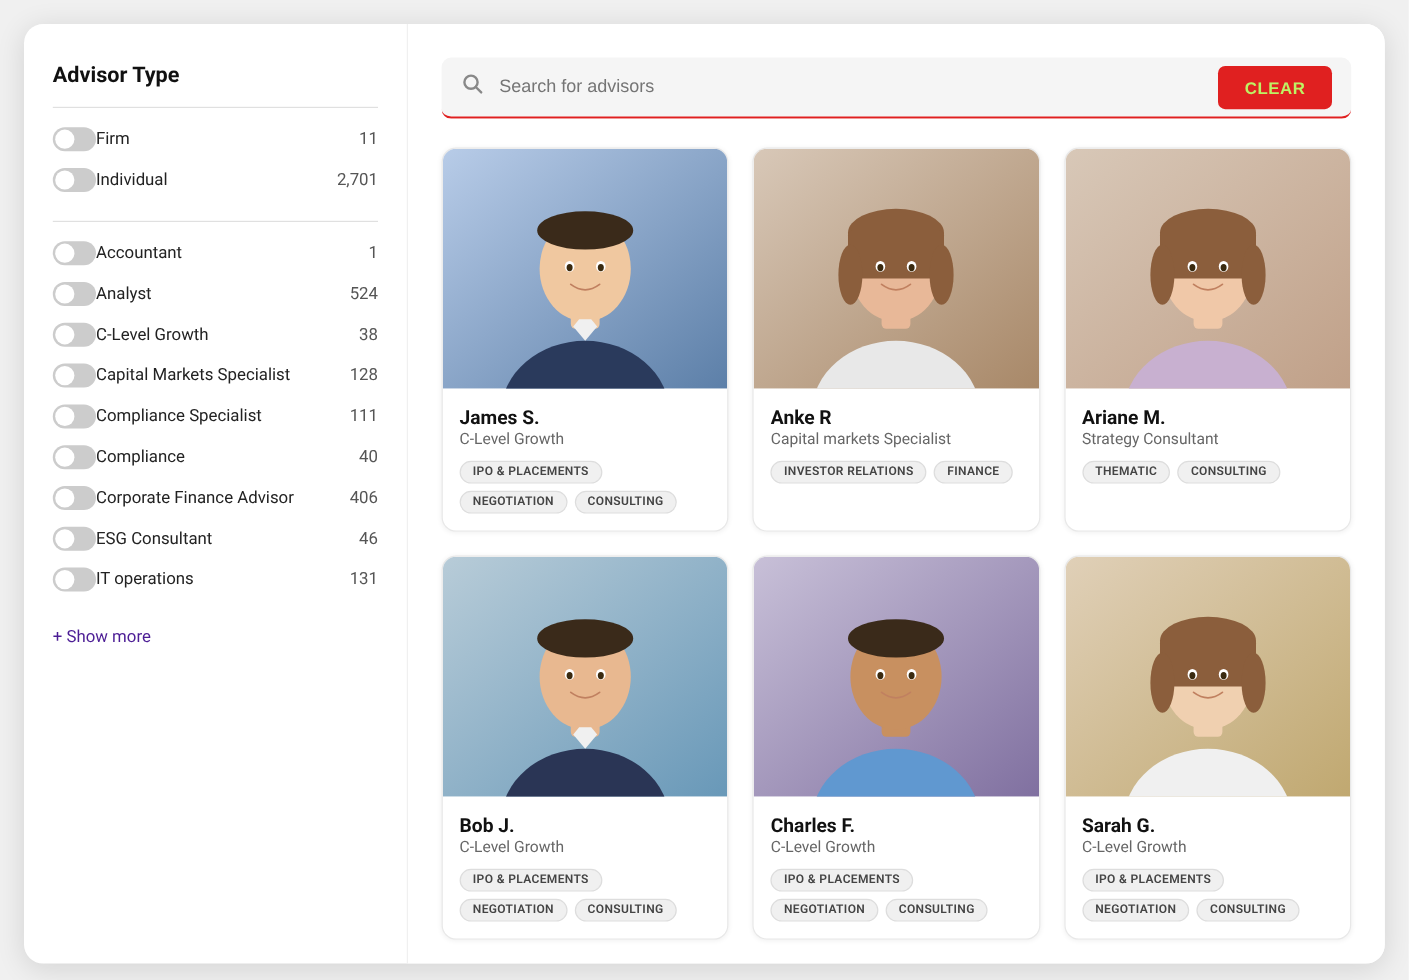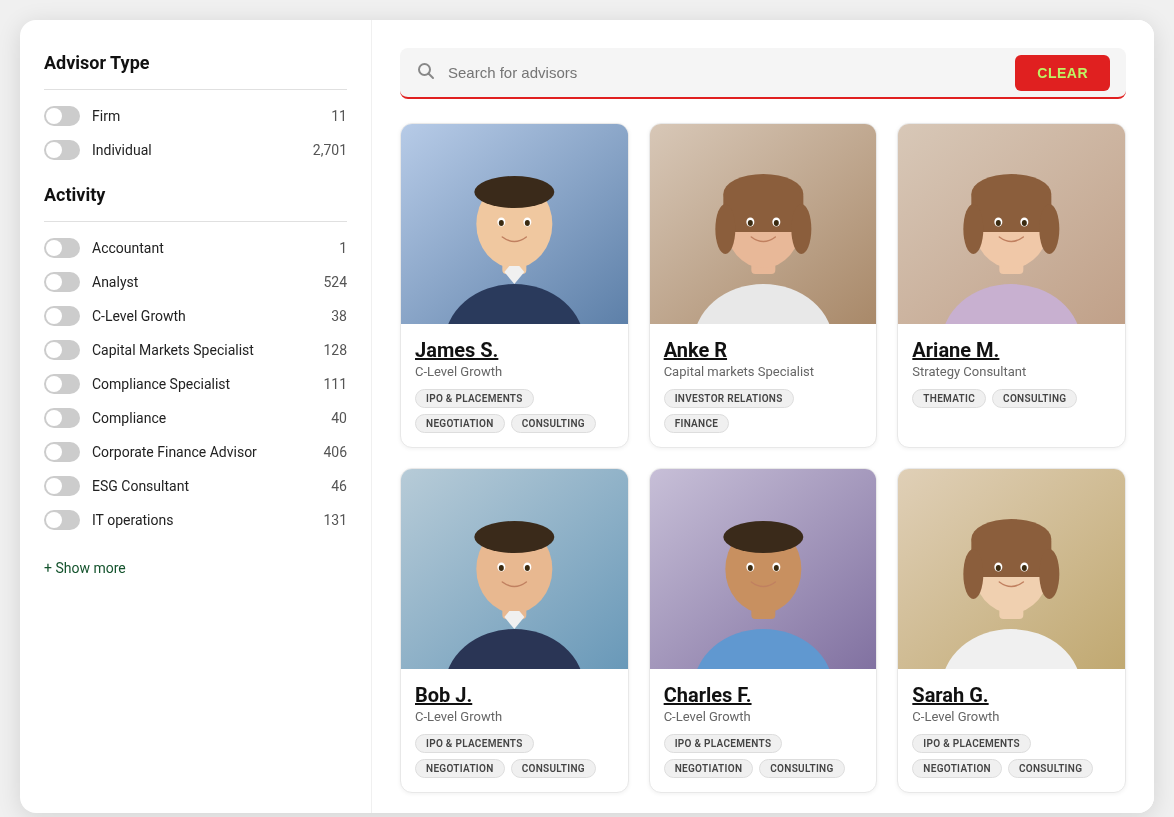--- a/index.html
+++ b/index.html
@@ -16,41 +16,41 @@
       background: #fff;
       border-radius: 16px;
       box-shadow: 0 4px 24px rgba(0,0,0,0.12);
       width: 1134px;
       min-height: 777px;
       display: flex;
       overflow: hidden;
     }
     
     .sidebar {
-      width: 352px;
+      width: 320px;
       flex-shrink: 0;
       padding: 32px 24px;
       border-right: 1px solid #f0f0f0;
     }
     .sidebar-section-title {
       font-size: 18px;
       font-weight: 700;
       color: #111;
       margin-bottom: 16px;
     }
     .divider {
       border: none;
       border-top: 1px solid #e0e0e0;
       margin-bottom: 16px;
     }
     .toggle-row {
       display: flex;
       align-items: center;
       margin-bottom: 14px;
-      gap: 12px;
+      gap: 0;
     }
     .toggle {
       width: 36px;
       height: 20px;
       background: #ccc;
       border-radius: 10px;
       position: relative;
       flex-shrink: 0;
       cursor: pointer;
     }
@@ -73,21 +73,21 @@
     .toggle-count {
       font-size: 14px;
       color: #555;
       margin-left: auto;
       text-align: center;
     }
     .activity-section {
       margin-top: 24px;
     }
     .show-more {
-      color: #14532d;
+      color: #4c1d95;
       font-size: 14px;
       cursor: pointer;
       margin-top: 16px;
       display: inline-block;
       text-decoration: none;
     }
     
     .main {
       flex: 1;
       padding: 28px 28px 20px 28px;
@@ -138,25 +138,24 @@
       border: 1px solid #e8e8e8;
       border-radius: 12px;
       overflow: hidden;
       background: #fff;
       box-shadow: 0 1px 4px rgba(0,0,0,0.06);
     }
     .card-body {
       padding: 14px 14px 14px 14px;
     }
     .card-name {
-      font-size: 20px;
+      font-size: 16px;
       font-weight: 700;
       color: #111;
       margin-bottom: 2px;
-      text-decoration: underline;
     }
     .card-role {
       font-size: 13px;
       color: #666;
       margin-bottom: 10px;
     }
     .card-tags {
       display: flex;
       flex-wrap: wrap;
       gap: 6px;
@@ -200,21 +199,20 @@
       <span class="toggle-count">11</span>
     </div>
         <div class="toggle-row">
       <div class="toggle"></div>
       <span class="toggle-label">Individual</span>
       <span class="toggle-count">2,701</span>
     </div>
       </div>
 
     <div class="activity-section">
-      <h2 class="sidebar-section-title">Activity</h2>
       <hr class="divider">
       <div id="activities-container">
           <div class="toggle-row">
       <div class="toggle"></div>
       <span class="toggle-label">Accountant</span>
       <span class="toggle-count">1</span>
     </div>
           <div class="toggle-row">
       <div class="toggle"></div>
       <span class="toggle-label">Analyst</span>

